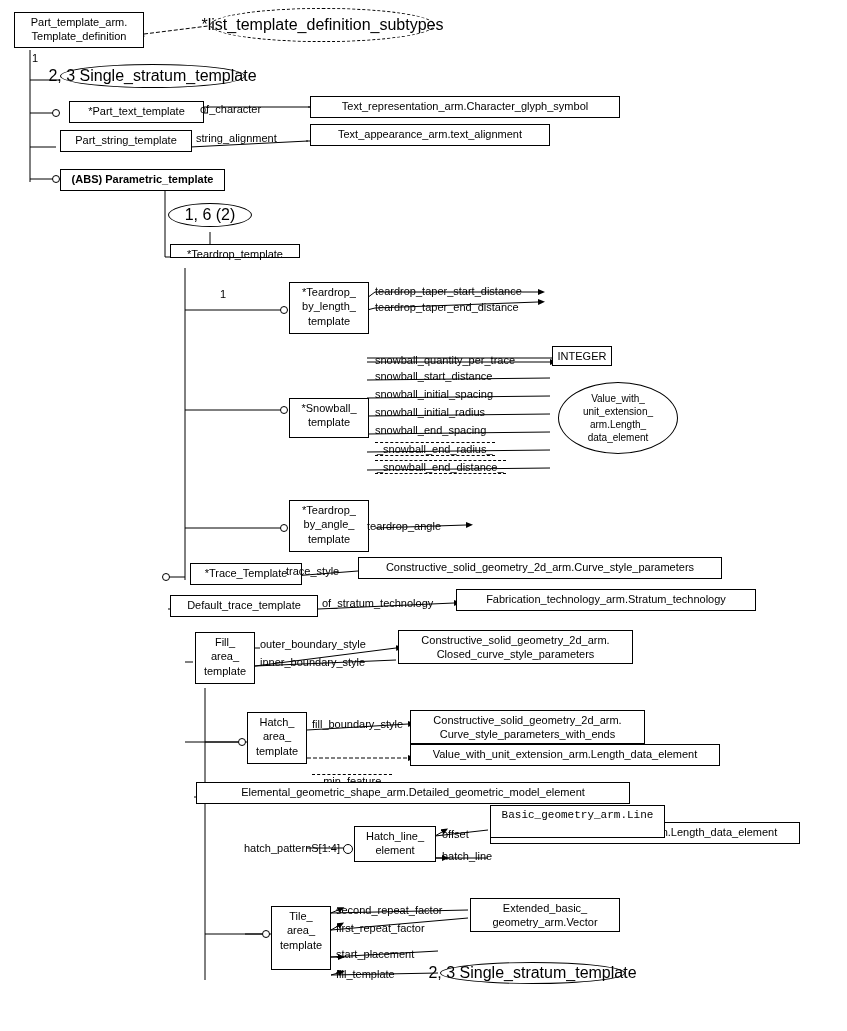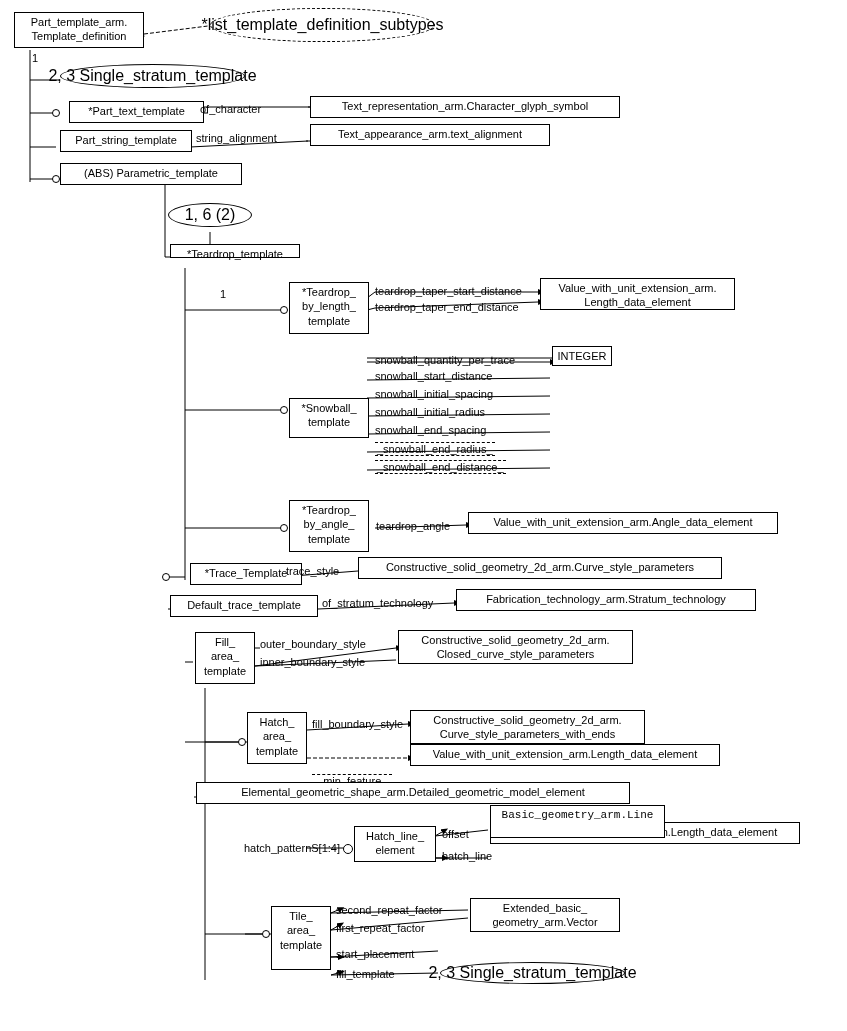--- a/index.html
+++ b/index.html
@@ -214,21 +214,21 @@
   </div>
 
   <div class="label" style="left:196px;top:132px;">string_alignment</div>
 
   <div class="box" style="left:310px;top:124px;width:240px;height:22px;">
     Text_appearance_arm.text_alignment
   </div>
 
   <div class="small-circle" style="left:52px;top:175px;"></div>
 
-  <div class="box" style="left:60px;top:163px;width:182px;height:22px;">
+  <div class="box" style="left:60px;top:169px;width:165px;height:22px;font-weight:bold;">
     (ABS) Parametric_template
   </div>
 
   <div class="oval" style="left:168px;top:203px;width:84px;height:24px;">
     1, 6 (2)
   </div>
 
   <div class="label" style="left:172px;top:248px;">1</div>
 
   <div class="box" style="left:170px;top:244px;width:130px;height:14px;">
@@ -240,23 +240,20 @@
   <div class="small-circle" style="left:280px;top:306px;"></div>
 
   <div class="box multi-line" style="left:289px;top:282px;width:80px;height:52px;">
     *Teardrop_<br>by_length_<br>template
   </div>
 
   <div class="label" style="left:375px;top:285px;">teardrop_taper_start_distance</div>
 
   <div class="label" style="left:375px;top:301px;">teardrop_taper_end_distance</div>
 
-  <div class="box multi-line" style="left:540px;top:278px;width:195px;height:32px;">
-    Value_with_unit_extension_arm.<br>Length_data_element
-  </div>
 
   <div class="label" style="left:375px;top:354px;">snowball_quantity_per_trace</div>
 
   <div class="box" style="left:552px;top:346px;width:60px;height:20px;">
     INTEGER
   </div>
 
   <div class="label" style="left:375px;top:370px;">snowball_start_distance</div>
 
   <div class="label" style="left:375px;top:388px;">snowball_initial_spacing</div>
@@ -268,32 +265,32 @@
   <div class="label" style="left:375px;top:442px;border-top:1px dashed #000;border-bottom:1px dashed #000;padding:0 2px;">_snowball_end_radius_</div>
 
   <div class="label" style="left:375px;top:460px;border-top:1px dashed #000;border-bottom:1px dashed #000;padding:0 2px;">_snowball_end_distance_</div>
 
   <div class="small-circle" style="left:280px;top:406px;"></div>
 
   <div class="box multi-line" style="left:289px;top:398px;width:80px;height:40px;">
     *Snowball_<br>template
   </div>
 
+  <div class="oval" style="left:558px;top:382px;width:120px;height:72px;border-radius:50%;display:flex;align-items:center;justify-content:center;text-align:center;font-size:10px;line-height:1.3;">
+    Value_with_<br>unit_extension_<br>arm.Length_<br>data_element
+  </div>
 
   <div class="small-circle" style="left:280px;top:524px;"></div>
 
   <div class="box multi-line" style="left:289px;top:500px;width:80px;height:52px;">
     *Teardrop_<br>by_angle_<br>template
   </div>
 
-  <div class="label" style="left:376px;top:520px;">teardrop_angle</div>
-
-  <div class="box" style="left:468px;top:512px;width:310px;height:22px;">
-    Value_with_unit_extension_arm.Angle_data_element
-  </div>
+  <div class="label" style="left:367px;top:520px;">teardrop_angle</div>
+
 
   <div class="small-circle" style="left:162px;top:573px;"></div>
 
   <div class="box" style="left:170px;top:563px;width:112px;height:22px;margin-left:20px;">
     *Trace_Template
   </div>
 
   <div class="label" style="left:286px;top:565px;">trace_style</div>
 
   <div class="box" style="left:358px;top:557px;width:364px;height:22px;">

